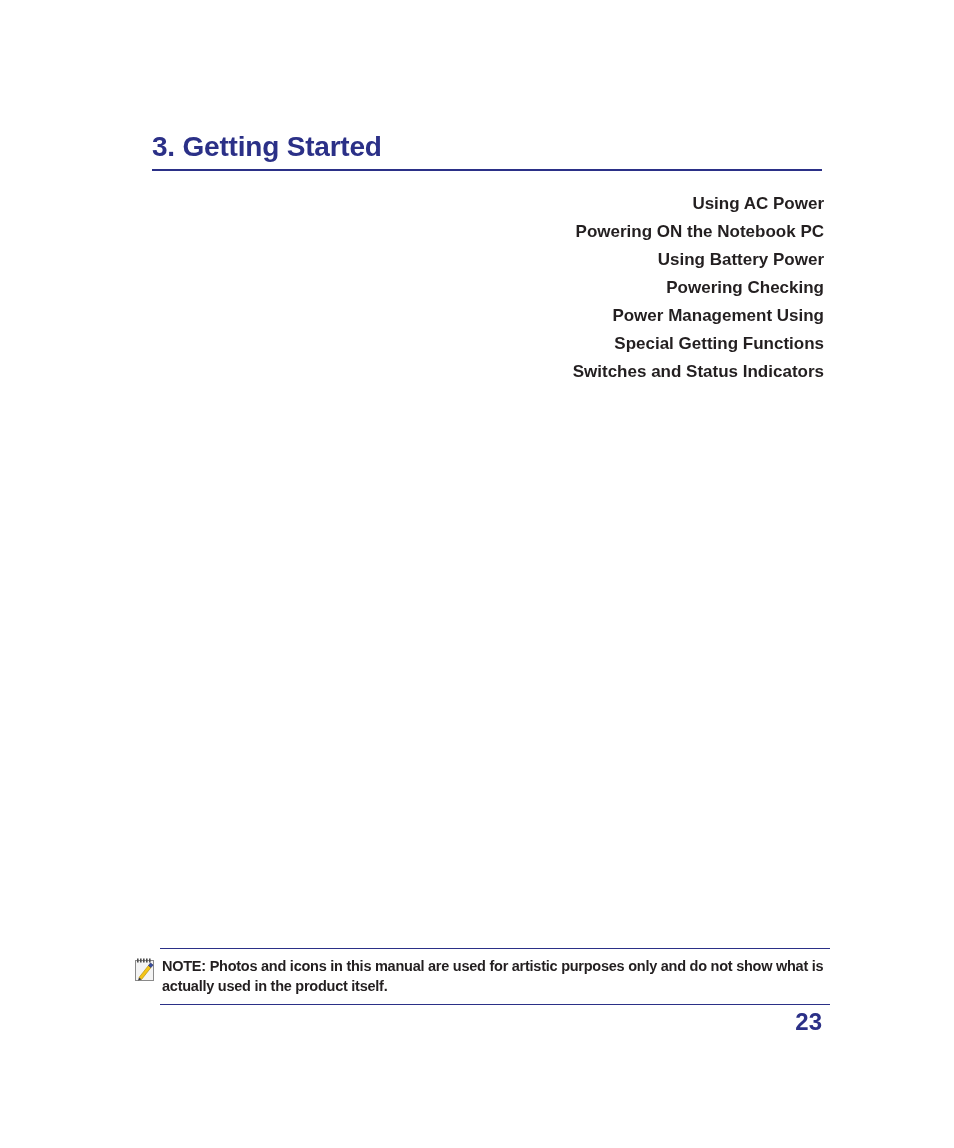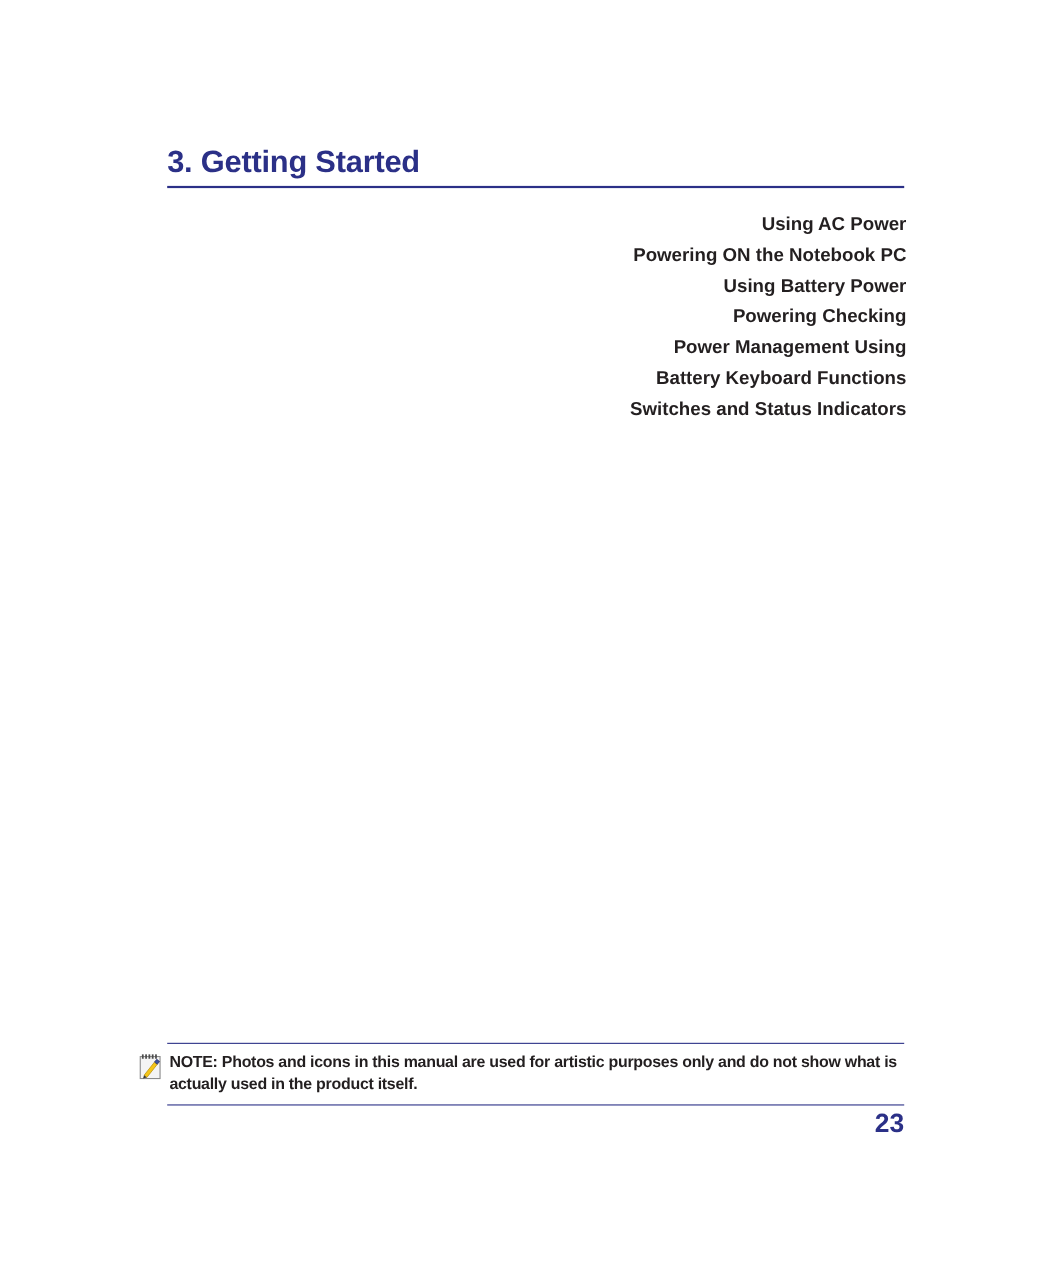--- a/index.html
+++ b/index.html
@@ -62,21 +62,21 @@
     color: #231f20;
     line-height: 28px;
     height: 28px;
     white-space: nowrap;
     text-align: right;
   }
 
   
   .note-block {
     position: absolute;
-    left: 152px;
+    left: 160px;
     top: 948px;
     width: 670px;
   }
   .note-rule-top {
     width: 670px;
     height: 0;
     border-top: 1.5px solid #2b3087;
   }
   .note-body {
     display: flex;
@@ -132,21 +132,21 @@
     <h1 class="chapter-title">3. Getting Started</h1>
     <div class="chapter-rule"></div>
   </div>
 
   <ul class="toc">
     <li class="toc-item">Using AC Power</li>
     <li class="toc-item">Powering ON the Notebook PC</li>
     <li class="toc-item">Using Battery Power</li>
     <li class="toc-item">Powering Checking</li>
     <li class="toc-item">Power Management Using</li>
-    <li class="toc-item">Battery Keyboard Functions</li>
+    <li class="toc-item">Special Getting Functions</li>
     <li class="toc-item">Switches and Status Indicators</li>
   </ul>
 
   <div class="note-block">
     <div class="note-rule-top"></div>
     <div class="note-body">
       <span class="note-icon">
         <svg width="22" height="25" viewBox="0 0 22 25" xmlns="http://www.w3.org/2000/svg">
 
           <rect x="1.5" y="2.5" width="18" height="20" fill="#f4f4f4" stroke="#8a8a8a" stroke-width="1"></rect>

